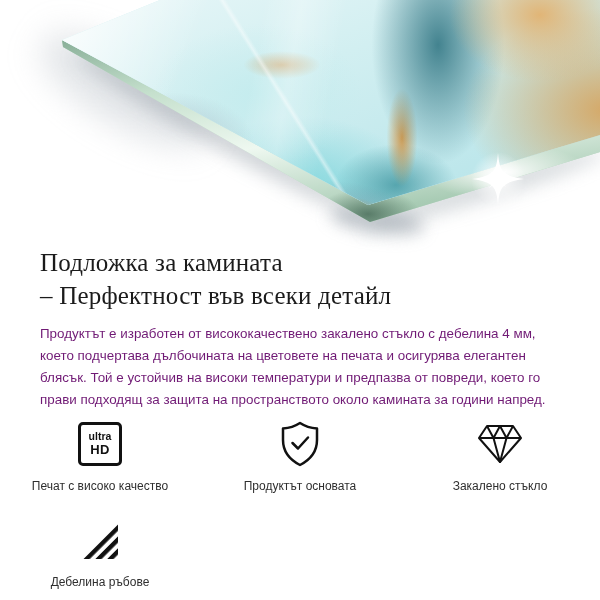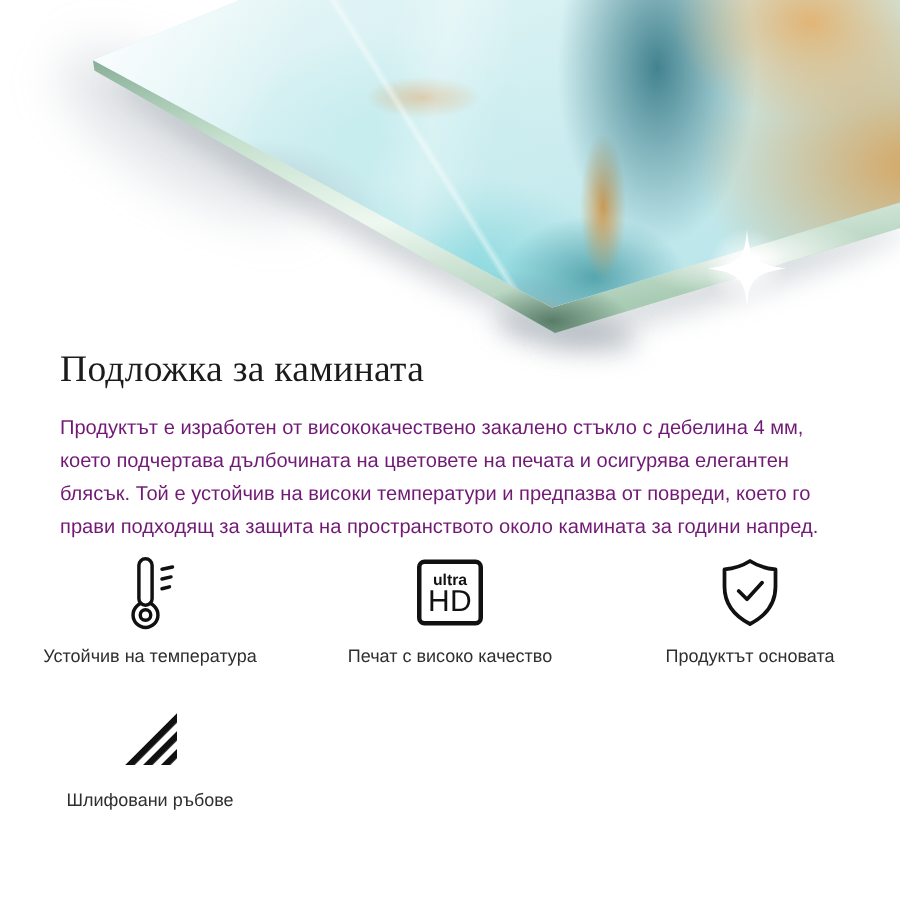--- a/index.html
+++ b/index.html
@@ -70,21 +70,21 @@
       radial-gradient(185px 120px at 50% 78%, rgba(120,212,218,0.90), rgba(120,212,218,0) 66%),
       radial-gradient(110px 75px at 24% 84%, rgba(130,214,220,0.70), rgba(130,214,220,0) 66%),
       linear-gradient(160deg, #ecf8f9 0%, #d2eff1 38%, #c0e8ec 68%, #abdfe4 100%);
   }
 
   .sparkle { left: 469px; top: 150px; width: 58px; height: 58px; }
 
   
   .content { position: absolute; left: 0; top: 230px; width: 600px; }
   .title {
-    margin: 0 40px 0 40px;
+    margin: 16px 40px 0 40px;
     font-family: "Liberation Serif", "DejaVu Serif", serif;
     font-weight: 400;
     font-size: 25px;
     line-height: 33px;
     letter-spacing: 0.2px;
     color: #1b1b1b;
   }
   .description {
     margin: 11px 40px 0 40px;
     width: 528px;
@@ -105,21 +105,21 @@
   .flabel { margin-top: 9px; font-size: 12px; line-height: 14px; color: #2f2f2f; text-align: center; }
 
   .uhd-box {
     width: 38px; height: 38px;
     border: 3px solid #111;
     border-radius: 5px;
     display: flex; flex-direction: column; align-items: center; justify-content: center;
     color: #111;
   }
   .uhd-top { font-size: 10.5px; font-weight: 700; line-height: 11px; }
-  .uhd-bottom { font-size: 20px; font-weight: 400; line-height: 16px; letter-spacing: 0.3px; }
+  .uhd-bottom { font-size: 13px; font-weight: 700; line-height: 16px; letter-spacing: 0.3px; }
 </style>
 </head>
 <body>
 
 <div class="page">
 
   <div class="hero">
     <div class="shadow shadow-ambient"></div>
     <div class="shadow shadow-left"></div>
     <div class="shadow shadow-right"></div>
@@ -135,39 +135,26 @@
         </radialGradient>
       </defs>
       <circle cx="29" cy="29" r="27" fill="url(#sparkGlow)"></circle>
       <path d="M29 3 C30.5 21 33 25.8 55 29 C33 32.2 30.5 37 29 55 C27.5 37 25 32.2 3 29 C25 25.8 27.5 21 29 3 Z" fill="#ffffff"></path>
       <path d="M29 16 C29.7 24.5 31.3 27.3 40 29 C31.3 30.7 29.7 33.5 29 42 C28.3 33.5 26.7 30.7 18 29 C26.7 27.3 28.3 24.5 29 16 Z" fill="#ffffff" opacity="0.9" transform="rotate(45 29 29)"></path>
     </svg>
   </div>
 
   <div class="content">
 
-    <h1 class="title"><span>Подложка за камината</span><br></h1>
+    <h1 class="title"><span>Подложка за камината</span><br><span>– Перфектност във всеки детайл</span></h1>
 
     <p class="description">Продуктът е изработен от висококачествено закалено стъкло с дебелина 4 мм, което подчертава дълбочината на цветовете на печата и осигурява елегантен блясък. Той е устойчив на високи температури и предпазва от повреди, което го прави подходящ за защита на пространството около камината за години напред.</p>
 
     <div class="features">
 
-      <div class="feature">
-        <span class="ficon">
-          <svg width="36" height="50" viewBox="0 0 34 50" fill="none" stroke="#111" stroke-width="2.3" stroke-linecap="round">
-            <circle cx="14" cy="40" r="8.3"></circle>
-            <rect x="9.6" y="2.5" width="8.8" height="31" rx="4.4" fill="#fff"></rect>
-            <circle cx="14" cy="40" r="3.5"></circle>
-            <path d="M25 9.5 L32 8"></path>
-            <path d="M25 16 L31 14.6"></path>
-            <path d="M25 22.5 L30 21.2"></path>
-          </svg>
-        </span>
-        <div class="flabel">Устойчив на температура</div>
-      </div>
 
       <div class="feature">
         <span class="ficon">
           <span class="uhd-box">
             <span class="uhd-top">ultra</span>
             <span class="uhd-bottom">HD</span>
           </span>
         </span>
         <div class="flabel">Печат с високо качество</div>
       </div>
@@ -175,32 +162,43 @@
       <div class="feature">
         <span class="ficon">
           <svg width="44" height="48" viewBox="0 0 44 48" fill="none" stroke="#111" stroke-width="2.5" stroke-linecap="round" stroke-linejoin="round">
             <path d="M22 3 C27 6.2 32.5 8 39 8.6 V20 C39 31 32.5 39.6 22 45 C11.5 39.6 5 31 5 20 V8.6 C11.5 8 17 6.2 22 3 Z"></path>
             <path d="M14.5 23 L20 28.5 L30 17.5"></path>
           </svg>
         </span>
         <div class="flabel">Продуктът основата</div>
       </div>
 
+      <div class="feature">
+        <span class="ficon">
+          <svg width="48" height="42" viewBox="0 0 48 42" fill="none" stroke="#111" stroke-width="2" stroke-linejoin="round">
+            <path d="M11 3 H37 L45 15 L24 39 L3 15 Z"></path>
+            <path d="M3 15 H45"></path>
+            <path d="M11 3 L17.5 15 L24 3 L30.5 15 L37 3"></path>
+            <path d="M17.5 15 L24 39 L30.5 15"></path>
+          </svg>
+        </span>
+        <div class="flabel">Закалено стъкло</div>
+      </div>
 
       <div class="feature">
         <span class="ficon">
           <svg width="46" height="44" viewBox="0 0 46 44">
             <defs>
               <pattern id="hatchEdges" width="8.4" height="8.4" patternUnits="userSpaceOnUse" patternTransform="rotate(-45)">
                 <rect width="8.4" height="8.4" fill="#fff"></rect>
                 <rect width="8.4" height="4.4" fill="#111"></rect>
               </pattern>
             </defs>
             <path d="M3 41 L41 3 L41 41 Z" fill="url(#hatchEdges)"></path>
           </svg>
         </span>
-        <div class="flabel">Шлифовани ръбове</div>
+        <div class="flabel">Дебелина ръбове</div>
       </div>
 
 
     </div>
   </div>
 </div>
 
 </body></html>

